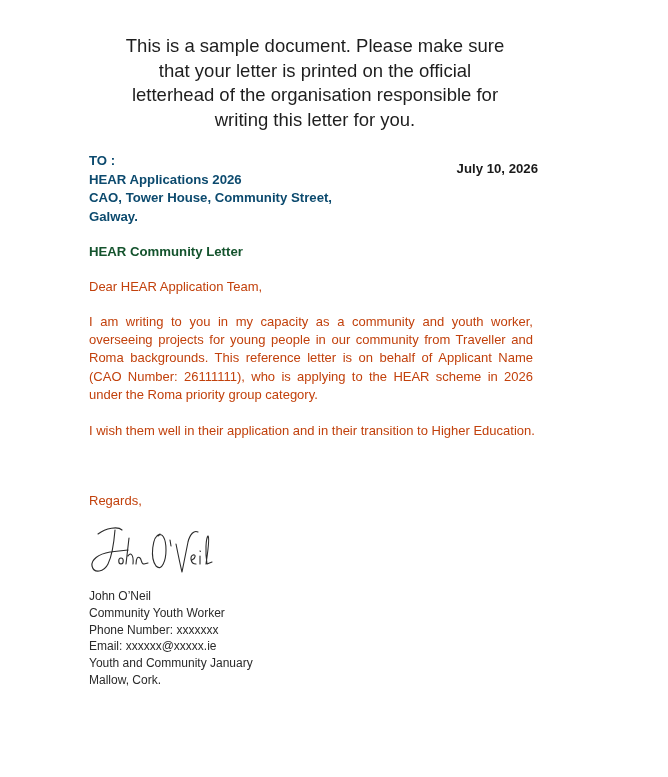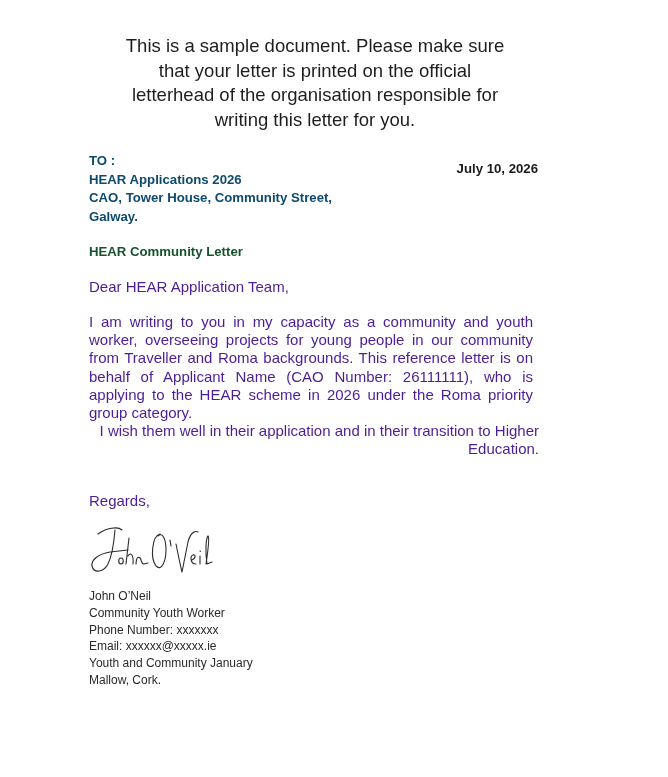--- a/index.html
+++ b/index.html
@@ -49,43 +49,42 @@
   .subject {
     position: absolute;
     left: 89px;
     top: 244px;
     font-size: 13.2px;
     font-weight: bold;
     color: #14532d;
     white-space: nowrap;
   }
   .body-text {
-    font-size: 15px;
+    font-size: 13px;
     line-height: 18.2px;
-    color: #4c1d95;
+    color: #c2410c;
   }
   .salutation {
     position: absolute;
     left: 89px;
     top: 278px;
     white-space: nowrap;
   }
   .para1 {
     position: absolute;
     left: 89px;
     top: 313px;
     width: 444px;
     text-align: justify;
   }
   .para2 {
     position: absolute;
     left: 89px;
     top: 422px;
     width: 450px;
-    text-align: right;
   }
   .regards {
     position: absolute;
     left: 89px;
     top: 492px;
   }
   .signature {
     position: absolute;
     left: 88px;
     top: 520px;

